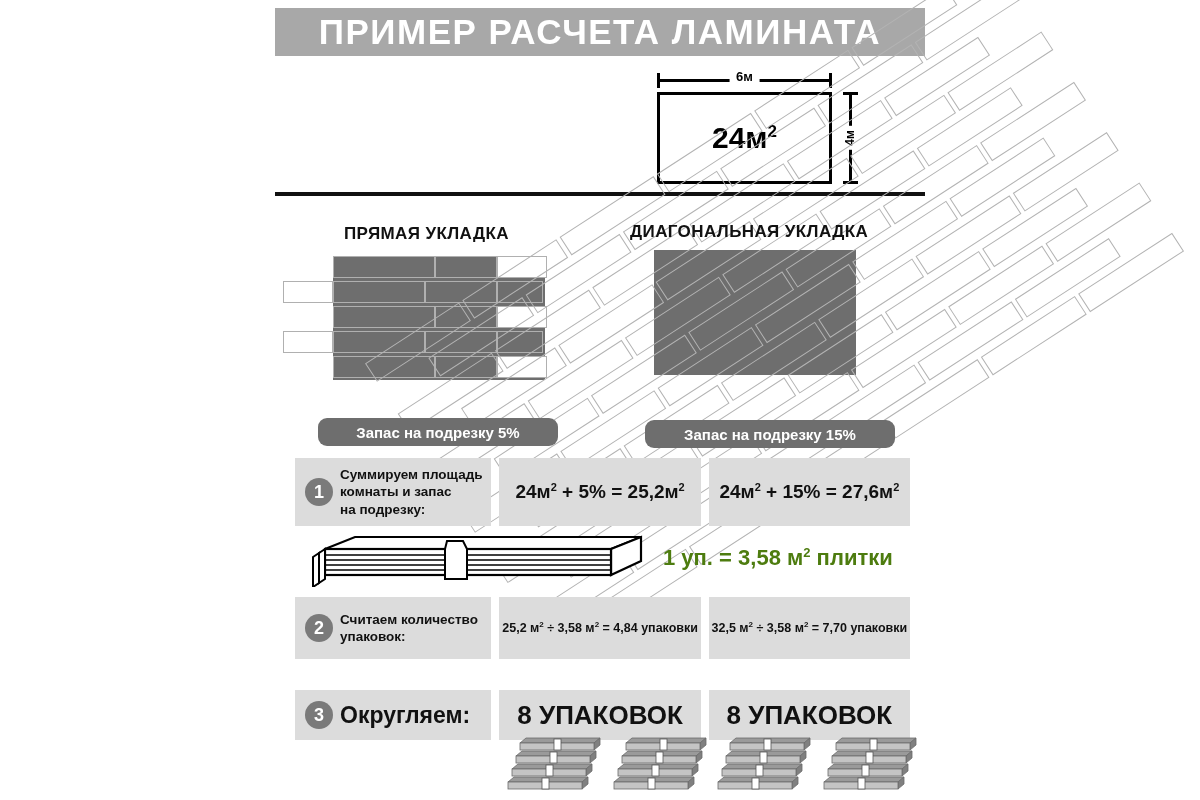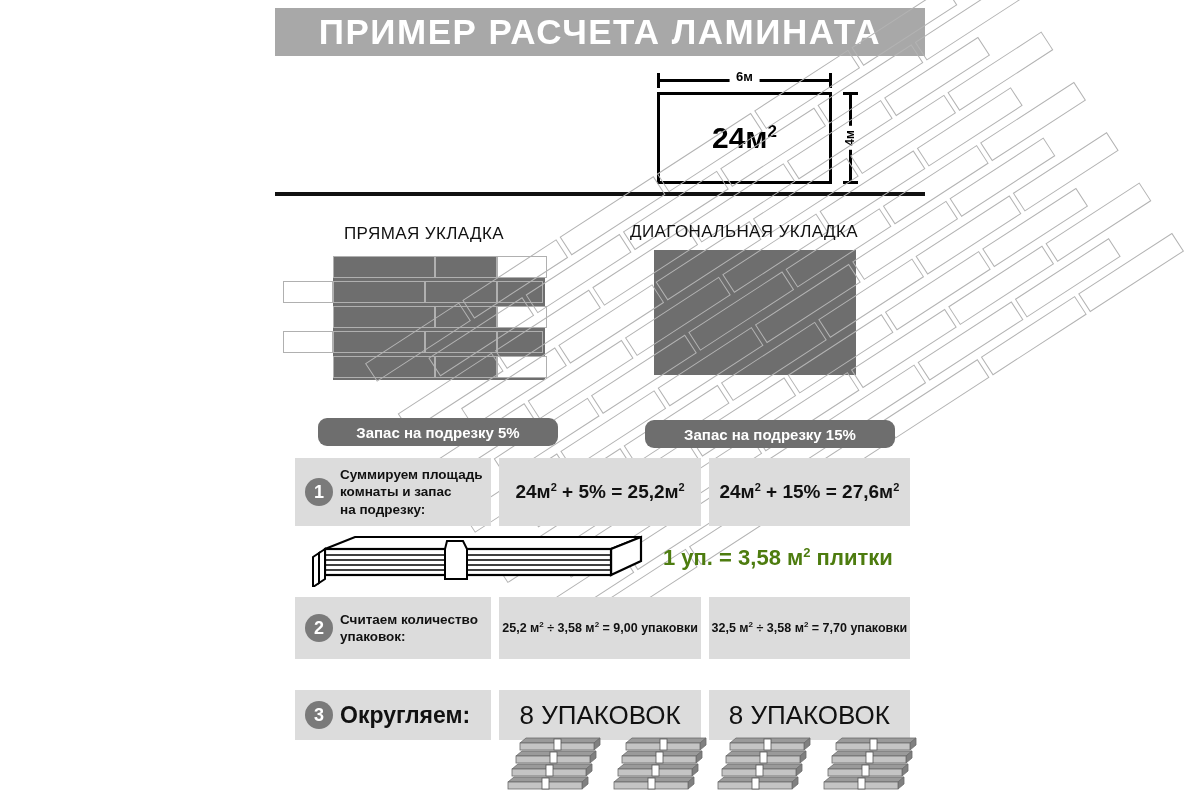--- a/index.html
+++ b/index.html
@@ -57,21 +57,21 @@
     position: absolute; left: 50%; top: 50%;
     transform: translate(-50%,-50%) rotate(-90deg);
     background: #fff; padding: 0 4px; font-size: 12px; font-weight: bold; color: #000;
     white-space: nowrap;
   }
 
   .divider { position: absolute; left: 275px; top: 192px; width: 650px; height: 4px; background: #111; }
 
   
   .pattern-heading {
-    position: absolute; font-size: 17px; font-weight: normal; color: #111;
+    position: absolute; font-size: 17px; font-weight: bold; color: #111;
     letter-spacing: .4px; white-space: nowrap; z-index: 6;
   }
   .ph-straight { left: 344px; top: 224px; }
   .ph-diagonal { left: 630px; top: 222px; }
 
   
   .straight-wrap { position: absolute; left: 285px; top: 248px; width: 310px; height: 140px; }
   .straight-room {
     position: absolute; left: 48px; top: 8px; width: 212px; height: 124px; background: #6e6e6e;
   }
@@ -135,21 +135,21 @@
 
   
   .row2 { top: 597px; height: 62px; }
   .row2 .val-cell { font-size: 12.5px; font-weight: bold; color: #111; white-space: nowrap; }
   .row2 .val-cell sup { font-size: 8px; vertical-align: super; }
 
   
   .row3 { top: 690px; height: 50px; }
   .row3 .label-cell { height: 50px; }
   .row3 .step-text-inline { font-size: 23px; font-weight: bold; color: #111; }
-  .row3 .val-cell { height: 50px; font-size: 26px; font-weight: normal; color: #111; white-space: nowrap; }
+  .row3 .val-cell { height: 50px; font-size: 26px; font-weight: bold; color: #111; white-space: nowrap; }
 
   
   .packs-bottom { position: absolute; top: 737px; display: flex; gap: 6px; }
   .pb-left { left: 502px; }
   .pb-right { left: 712px; }
   .mini-stack { width: 100px; height: 60px; position: relative; }
 </style>
 </head>
 <body>
 
@@ -345,21 +345,21 @@
 
   <div class="step-row row2">
     <div class="cell label-cell">
       <div class="step-num">2</div>
       <div class="step-text">
         <div>Считаем количество</div>
         <div>упаковок:</div>
       </div>
     </div>
     <div class="cell val-cell">
-      <span><span>25,2 м</span><sup>2</sup><span> ÷ 3,58 м</span><sup>2</sup><span> = 9,00 упаковки</span></span>
+      <span><span>25,2 м</span><sup>2</sup><span> ÷ 3,58 м</span><sup>2</sup><span> = 4,84 упаковки</span></span>
     </div>
     <div class="cell val-cell">
       <span><span>32,5 м</span><sup>2</sup><span> ÷ 3,58 м</span><sup>2</sup><span> = 7,70 упаковки</span></span>
     </div>
   </div>
 
   <div class="step-row row3">
     <div class="cell label-cell">
       <div class="step-num">3</div>
       <div class="step-text-inline">Округляем:</div>

